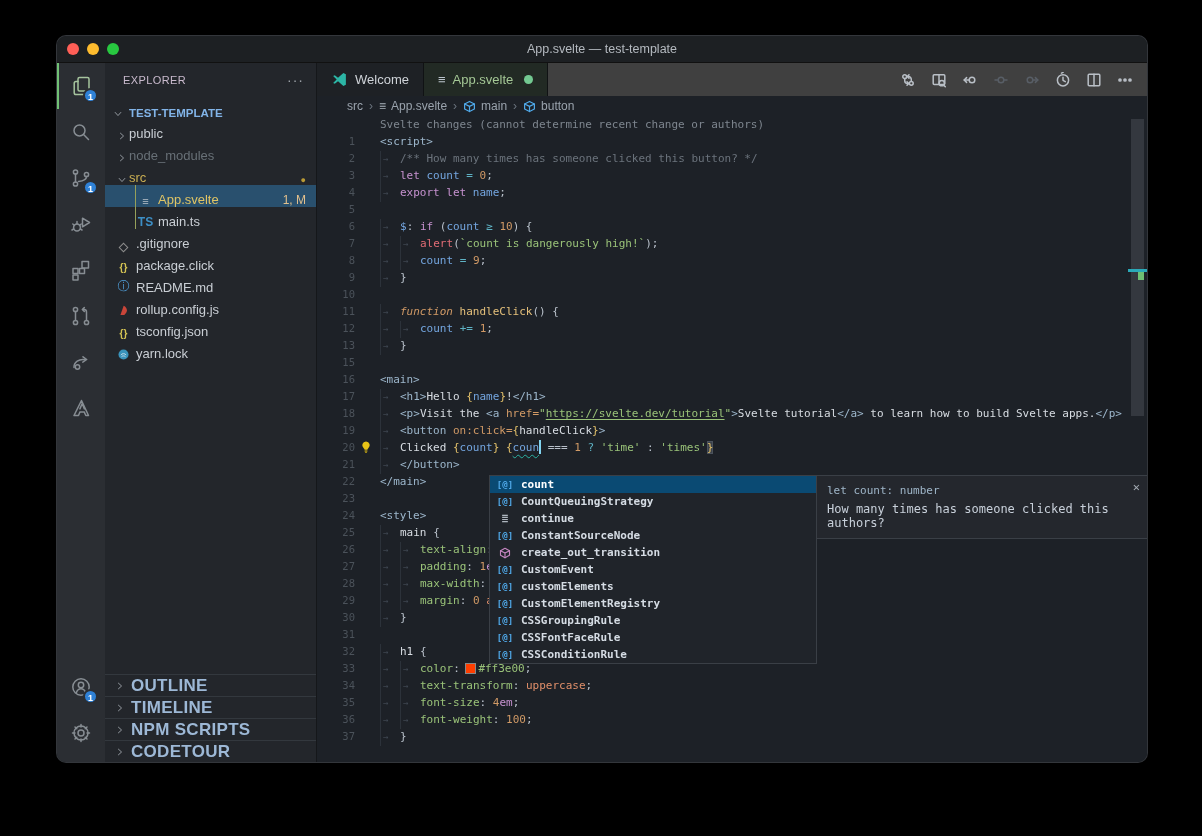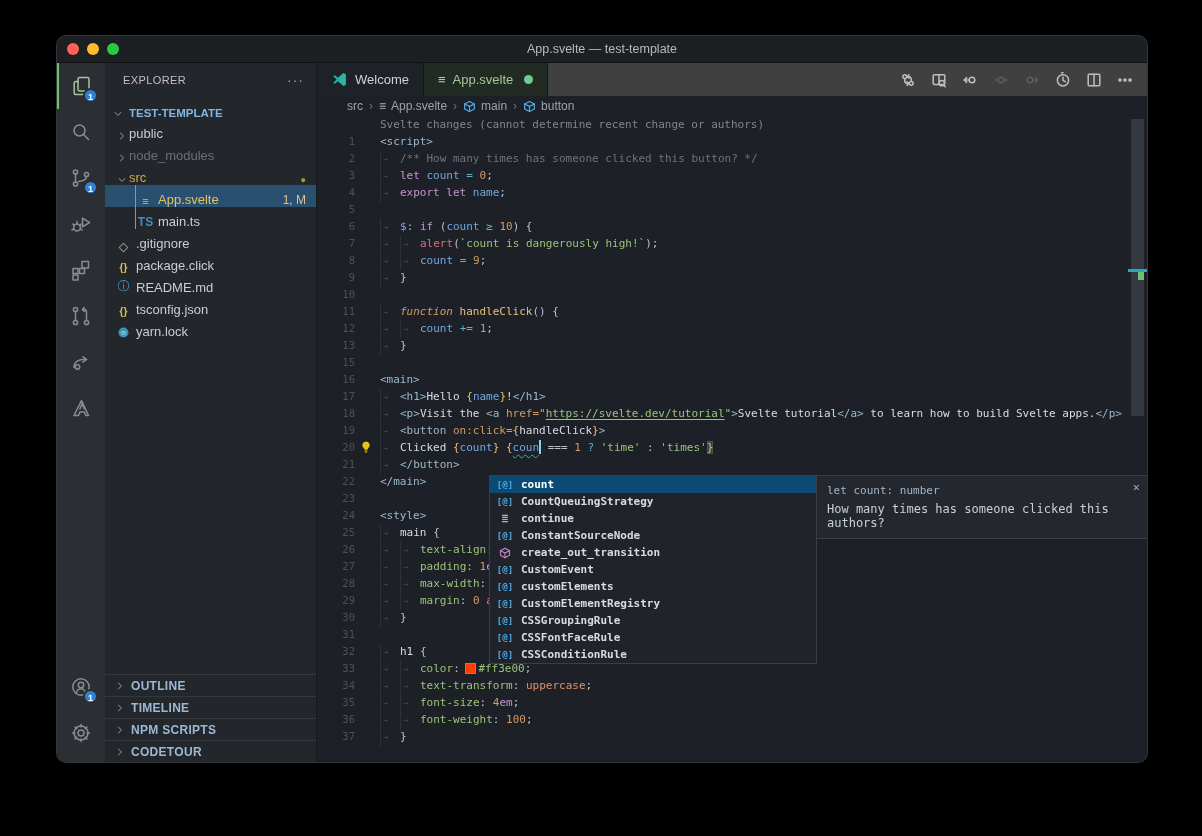--- a/index.html
+++ b/index.html
@@ -41,21 +41,21 @@
     font-size:10px; flex:0 0 14px; }
   .chev svg{width:10px;height:10px}
   .t-icon { width:17px; flex:0 0 17px; display:inline-flex; justify-content:center;
     align-items:center; margin-right:4px; font-size:11px; }
   .t-label { flex:1; overflow:hidden; }
   .t-badge { padding-right:10px; font-size:12px; }
   .tree-row.sel { background:#29506e; }
   .tree-row .guide { position:absolute; left:30px; top:0; bottom:0; width:1px; background:#96a05a; }
   .sb-spacer { flex:1; }
   .section { height:22px; border-top:1px solid #33383e; display:flex; align-items:center;
-    font-size:12px; font-weight:bold; color:#9db8d6; letter-spacing:.3px; padding-left:8px; gap:4px; }
+    font-size:17px; font-weight:bold; color:#9db8d6; letter-spacing:.3px; padding-left:8px; gap:4px; }
   
   .editor { flex:1; display:flex; flex-direction:column; min-width:0; background:#1d2127; }
   .tabbar { height:33px; background:#404040; display:flex; align-items:stretch; flex:0 0 33px; }
   .tab { display:flex; align-items:center; gap:7px; padding:0 14px; font-size:13px;
     color:#cfd3d8; background:#1e2125; border-right:1px solid #101214; }
   .tab.active { background:#222a24; color:#a4c795; }
   .tab .dot { width:9px; height:9px; border-radius:50%; background:#73c991; margin-left:4px; }
   .tab .ticon { font-size:13px; color:#b9c2ca; }
   .tab svg { width:17px; height:17px; }
   .tab-actions { margin-left:auto; display:flex; align-items:center; gap:15px; padding-right:14px; }
@@ -274,20 +274,30 @@
             <span class="t-icon">
               <span style="color:#d4c454;font-weight:bold;font-size:10px">{}</span>
             </span>
             <span class="t-label">package.click</span>
           </div>
           <div class="row tree-row" style="padding-left: 10px;">
             <span class="t-icon">
               <span style="color:#4f9cd6;font-size:12px">ⓘ</span>
             </span>
             <span class="t-label">README.md</span>
+          </div>
+          <div class="row tree-row" style="padding-left: 10px;">
+            <span class="t-icon">
+              <span style="width:13px;height:13px;display:inline-flex">
+                <svg viewBox="0 0 16 16">
+                  <path d="M4.2 13.5 8.2 2.2c2.6 1.1 4 3.2 4 5.6 0 2-1.2 3.9-3.2 5.7z" fill="#c94539"></path>
+                </svg>
+              </span>
+            </span>
+            <span class="t-label">rollup.config.js</span>
           </div>
           <div class="row tree-row" style="padding-left: 10px;">
             <span class="t-icon">
               <span style="color:#d4c454;font-weight:bold;font-size:10px">{}</span>
             </span>
             <span class="t-label">tsconfig.json</span>
           </div>
           <div class="row tree-row" style="padding-left: 10px;">
             <span class="t-icon">
               <span style="width:13px;height:13px;display:inline-flex">

